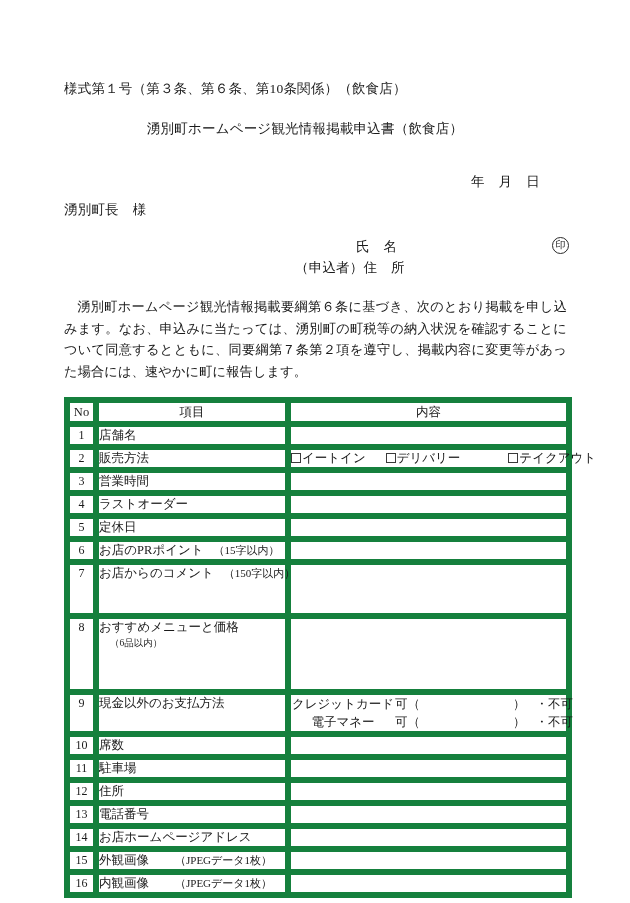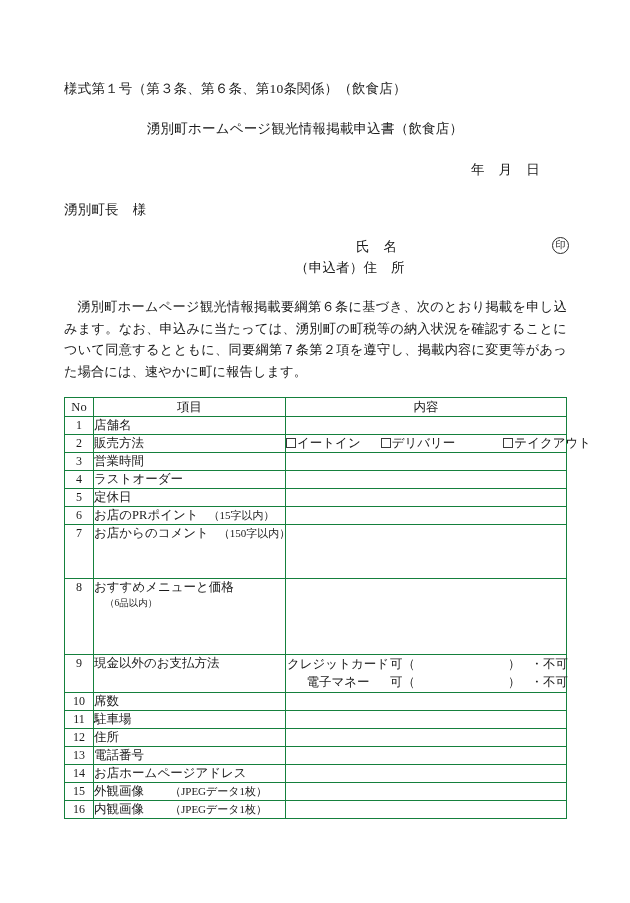--- a/index.html
+++ b/index.html
@@ -41,21 +41,21 @@
     top: 120px;
     text-align: center;
     font-size: 13.5px;
     letter-spacing: 0.2px;
     padding-left: 22px;
   }
 
   .date-line {
     position: absolute;
     right: 60px;
-    top: 161px;
+    top: 173px;
     font-size: 13.5px;
     letter-spacing: 0.2px;
     white-space: nowrap;
   }
   .date-line .sp { display: inline-block; width: 14px; }
 
   .addressee {
     position: absolute;
     left: 64px;
     top: 201px;
@@ -110,21 +110,21 @@
   .form-table {
     position: absolute;
     left: 64px;
     top: 397px;
     width: 502px;
     border-collapse: collapse;
     table-layout: fixed;
     font-size: 12.5px;
   }
   .form-table td, .form-table th {
-    border: 1px solid #15803d;
+    border: 6px solid #15803d;
     padding: 0;
     vertical-align: top;
     font-weight: normal;
   }
   .col-no    { width: 29px; }
   .col-item  { width: 192px; }
   .col-value { width: 281px; }
 
   .form-table .hd {
     text-align: center;

